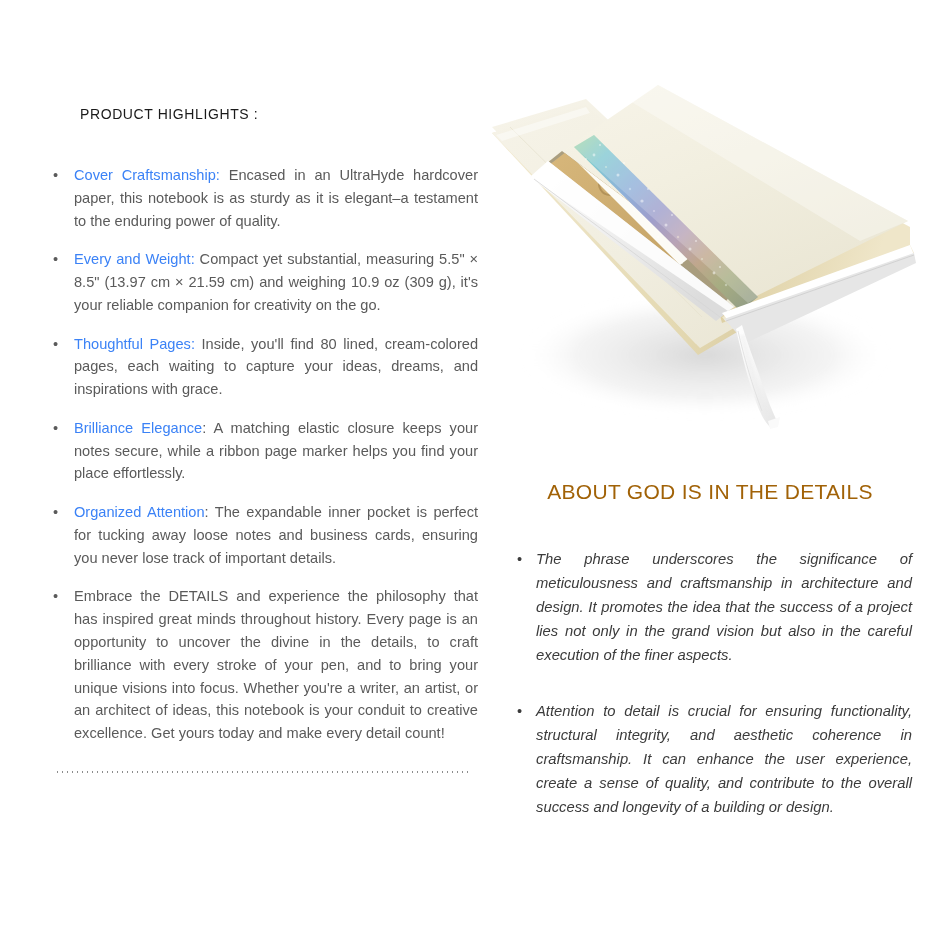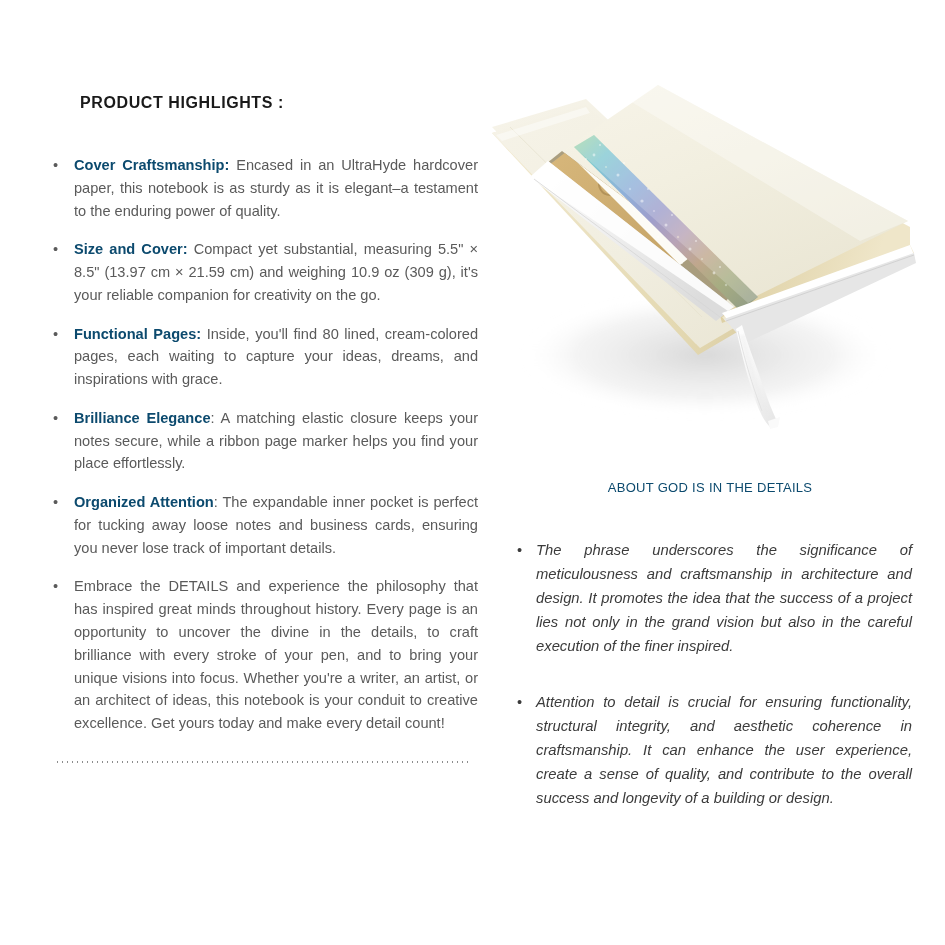--- a/index.html
+++ b/index.html
@@ -30,25 +30,25 @@
   }
   .col-right {
     position: absolute;
     left: 490px;
     top: 55px;
     width: 440px;
   }
 
   
   .headline {
-    font-size: 16px;
-    font-weight: 700;
+    font-size: 14px;
+    font-weight: 400;
     color: #1a1a1a;
     letter-spacing: 0.6px;
-    margin: 4px 0 42px 32px;
+    margin: 16px 0 42px 32px;
     white-space: nowrap;
   }
 
   
   ul.bullets {
     list-style: none;
     margin: 0;
     padding: 0;
   }
   ul.bullets > li {
@@ -64,22 +64,22 @@
   ul.bullets > li:last-child { margin-bottom: 0; }
   ul.bullets > li .dot {
     position: absolute;
     left: 5px;
     top: 0;
     color: #5a5a5a;
     font-size: 14.6px;
     line-height: 1.56;
   }
   ul.bullets > li b {
-    color: #0c4a6e;
-    font-weight: 700;
+    color: #3b82f6;
+    font-weight: 400;
   }
 
   
   .dotted-rule {
     margin-top: 26px;
     margin-left: 7px;
     width: 413px;
     height: 2px;
     background-image: radial-gradient(circle, #8d8d8d 0.9px, rgba(255,255,255,0) 1.1px);
     background-size: 5px 2px;
@@ -89,23 +89,23 @@
 
   
   .photo {
     position: relative;
     width: 440px;
     height: 385px;
     overflow: hidden;
   }
   .about-title {
     text-align: center;
-    font-size: 13px;
+    font-size: 21px;
     font-weight: 400;
-    color: #0c4a6e;
+    color: #a16207;
     letter-spacing: 0.3px;
     margin: 40px 0 0 0;
     white-space: nowrap;
   }
   ul.bullets.italic {
     margin-top: 44px;
     margin-left: 22px;
     width: 400px;
   }
   ul.bullets.italic > li {
@@ -130,25 +130,25 @@
 
     <h2 class="headline">PRODUCT HIGHLIGHTS :</h2>
 
     <ul class="bullets">
       <li>
         <span class="dot">•</span>
         <b>Cover Craftsmanship:</b><span> Encased in an UltraHyde hardcover paper, this notebook is as sturdy as it is elegant–a testament to the enduring power of quality.</span>
       </li>
       <li>
         <span class="dot">•</span>
-        <b>Size and Cover:</b><span> Compact yet substantial, measuring 5.5" × 8.5" (13.97 cm × 21.59 cm) and weighing 10.9 oz (309 g), it's your reliable companion for creativity on the go.</span>
-      </li>
-      <li>
-        <span class="dot">•</span>
-        <b>Functional Pages:</b><span> Inside, you'll find 80 lined, cream-colored pages, each waiting to capture your ideas, dreams, and inspirations with grace.</span>
+        <b>Every and Weight:</b><span> Compact yet substantial, measuring 5.5" × 8.5" (13.97 cm × 21.59 cm) and weighing 10.9 oz (309 g), it's your reliable companion for creativity on the go.</span>
+      </li>
+      <li>
+        <span class="dot">•</span>
+        <b>Thoughtful Pages:</b><span> Inside, you'll find 80 lined, cream-colored pages, each waiting to capture your ideas, dreams, and inspirations with grace.</span>
       </li>
       <li>
         <span class="dot">•</span>
         <b>Brilliance Elegance</b><span>: A matching elastic closure keeps your notes secure, while a ribbon page marker helps you find your place effortlessly.</span>
       </li>
       <li>
         <span class="dot">•</span>
         <b>Organized Attention</b><span>: The expandable inner pocket is perfect for tucking away loose notes and business cards, ensuring you never lose track of important details.</span>
       </li>
       <li>
@@ -298,21 +298,21 @@
 
         <polygon points="6,80 96,52 100,58 12,86" fill="#ffffff" opacity="0.45"></polygon>
       </svg>
     </div>
 
     <h3 class="about-title">ABOUT GOD IS IN THE DETAILS</h3>
 
     <ul class="bullets italic">
       <li>
         <span class="dot">•</span>
-        <span>The phrase underscores the significance of meticulousness and craftsmanship in architecture and design. It promotes the idea that the success of a project lies not only in the grand vision but also in the careful execution of the finer inspired.</span>
+        <span>The phrase underscores the significance of meticulousness and craftsmanship in architecture and design. It promotes the idea that the success of a project lies not only in the grand vision but also in the careful execution of the finer aspects.</span>
       </li>
       <li>
         <span class="dot">•</span>
         <span>Attention to detail is crucial for ensuring functionality, structural integrity, and aesthetic coherence in craftsmanship. It can enhance the user experience, create a sense of quality, and contribute to the overall success and longevity of a building or design.</span>
       </li>
     </ul>
   </div>
 
 </div>
 

